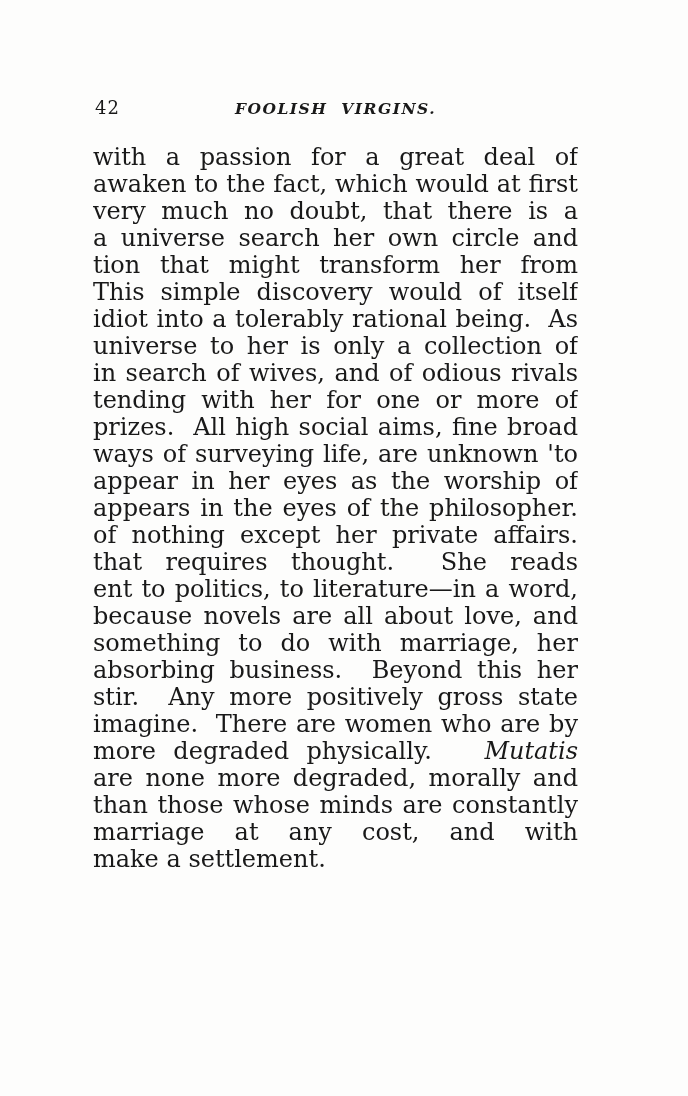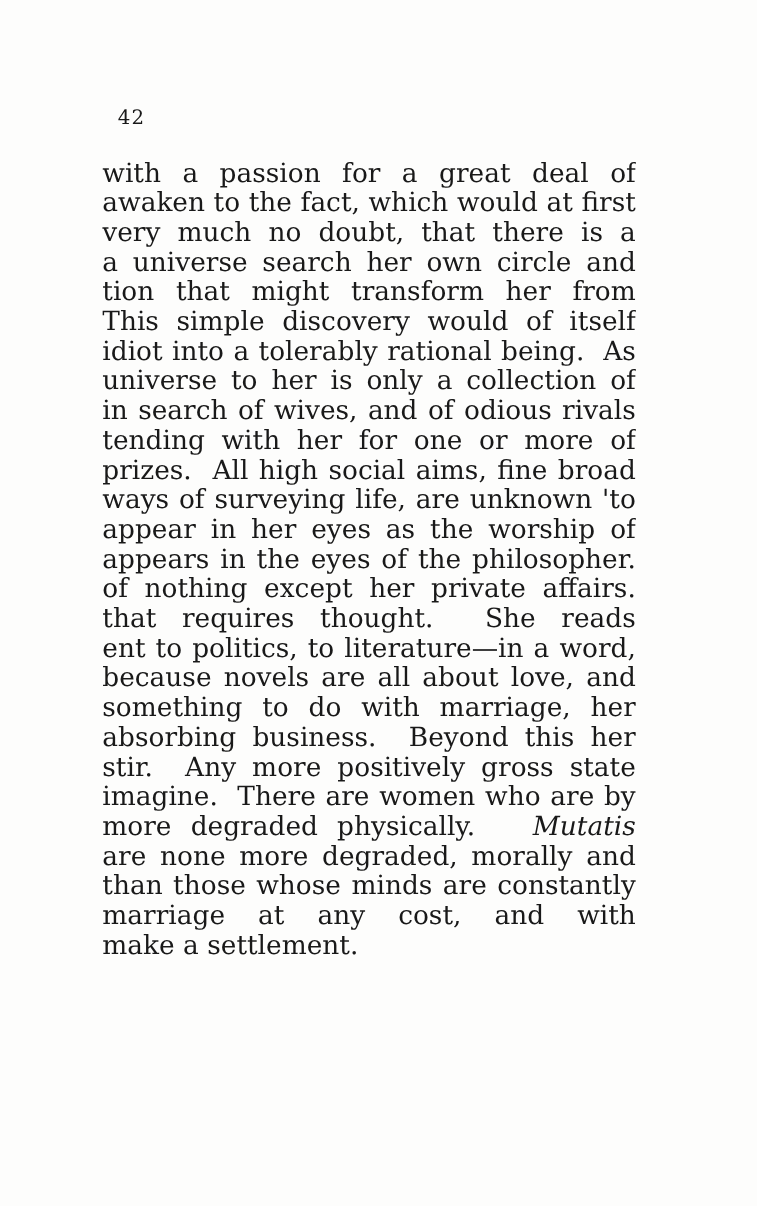--- a/index.html
+++ b/index.html
@@ -11,21 +11,20 @@
     overflow: hidden;
     font-family: "DejaVu Serif", serif;
     color: #191919;
   }
   .header {
     position: absolute;
     top: 97px;
     left: 93px;
     width: 485px;
     height: 24px;
-    margin-left: 12px;
   }
   .page-number {
     position: absolute;
     left: 2px;
     top: 0;
     font-size: 18px;
     letter-spacing: 1px;
   }
   .running-title {
     display: block;
@@ -56,20 +55,21 @@
     text-align-last: left;
   }
   .italic { font-style: italic; }
 </style>
 </head>
 <body>
 
 <div class="page">
   <div class="header">
     <span class="page-number">42</span>
+    <span class="running-title">FOOLISH VIRGINS.</span>
   </div>
 
   <div class="body-block">
     <div class="line">with a passion for a great deal of money.  She might</div>
     <div class="line">awaken to the fact, which would at first startle her</div>
     <div class="line">very much no doubt, that there is a great portion of</div>
     <div class="line">a universe search her own circle and her own mind.</div>
     <div class="line">tion that might transform her from being an insipid</div>
     <div class="line">This simple discovery would of itself effect a revolu-</div>
     <div class="line">idiot into a tolerably rational being.  As it is, the</div>

